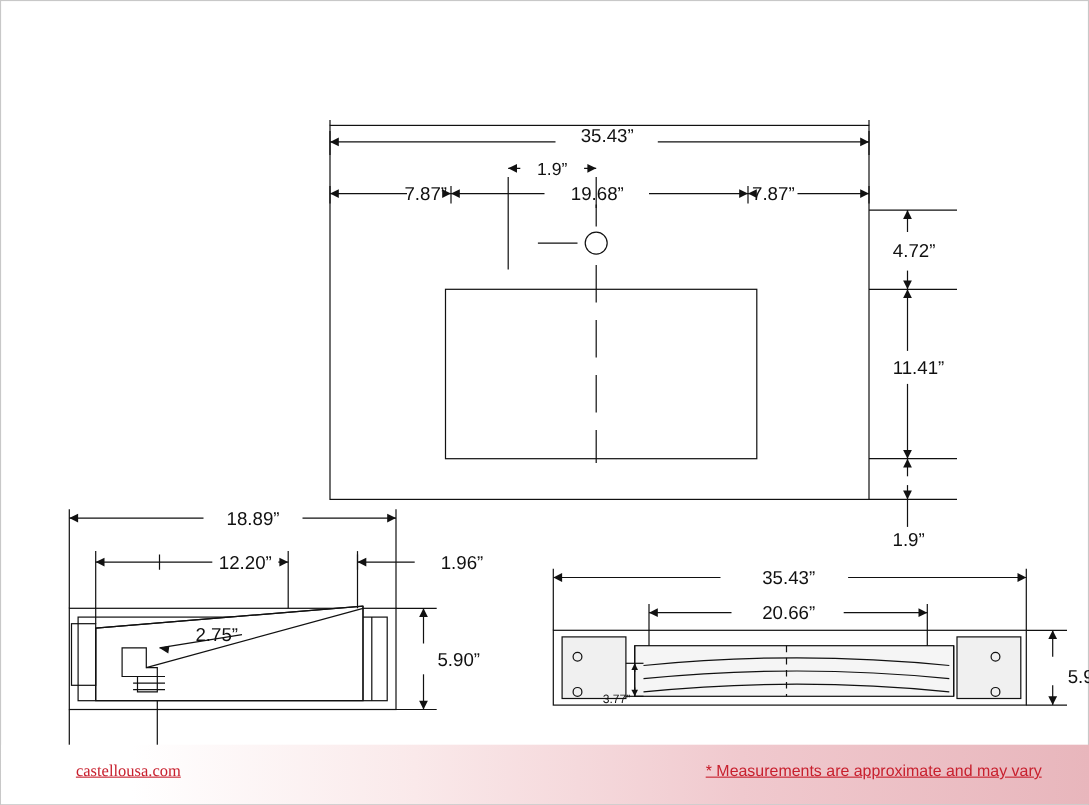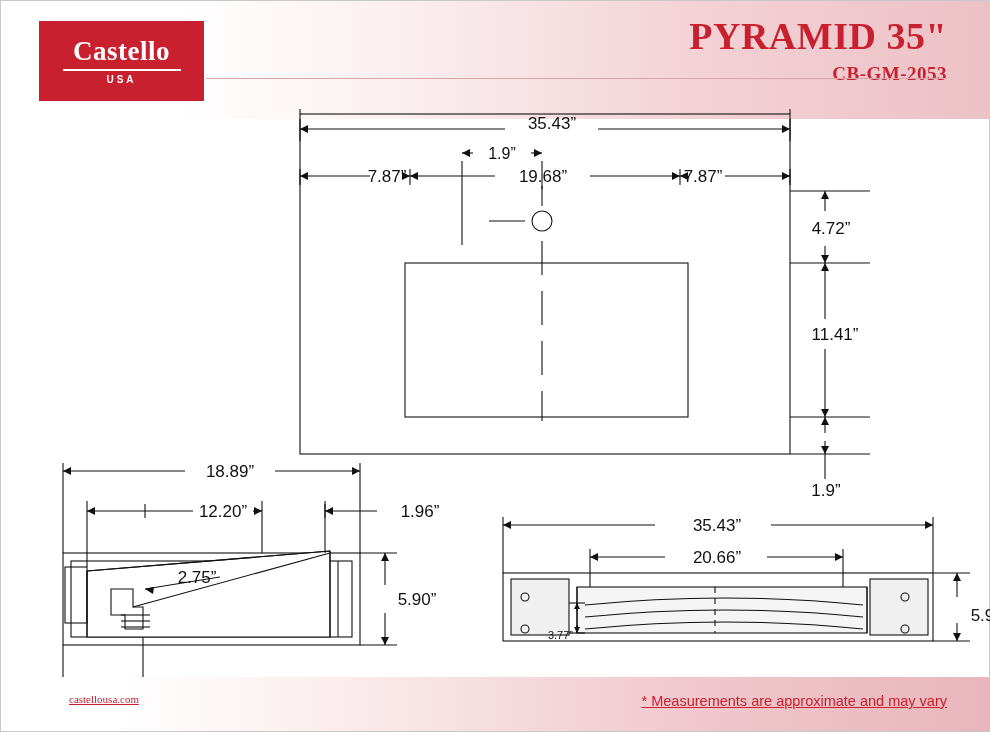--- a/index.html
+++ b/index.html
@@ -48,49 +48,37 @@
     height:1px; background:#d8a3a9;
   }
 
   
   .footer {
     position:absolute; left:0; bottom:0; width:990px; height:54px;
     background: linear-gradient(to right, #ffffff 0%, #ffffff 12%, #fae9ea 38%, #f0c9ce 68%, #e8b6bc 100%);
   }
   .footer-link {
     position:absolute; left: 68px; top: 16px;
-    color:#c8202e; font-size:11px; font-family:"Liberation Serif", serif;
+    color:#c8202e; font-size:15px; font-family:"Liberation Serif", serif;
   }
   .footer-note {
     position:absolute; right: 44px; top: 16px;
     color:#c8202e; font-size:14.5px; font-family:"Liberation Sans", sans-serif;text-decoration:underline;
   }
 
   
   .canvas { position:absolute; left:0; top:0; width:805px; height:732px;padding-left:24px; }
   svg { display:block; }
   text { font-family:"Liberation Sans", sans-serif; fill:#111; }
 </style>
 </head>
 <body>
 
 <div class="page">
 
-  <div class="header">
-    <div class="logo-box">
-      <div class="logo-name">Castello</div>
-      <div class="logo-rule"></div>
-      <div class="logo-sub">USA</div>
-    </div>
-    <div class="title-wrap">
-      <div class="title-main">PYRAMID 35"</div>
-      <div class="title-sku">CB-GM-2053</div>
-    </div>
-    <div class="header-rule"></div>
-  </div>
 
   <div class="canvas">
     <svg width="990" height="732" viewBox="0 0 990 732" xmlns="http://www.w3.org/2000/svg">
       <g stroke="#111" fill="none" stroke-width="1.1">
 
         <rect x="275" y="113" width="490" height="340"></rect>
 
         <rect x="380" y="262" width="283" height="154"></rect>
 
         <circle cx="517" cy="220" r="10"></circle>

